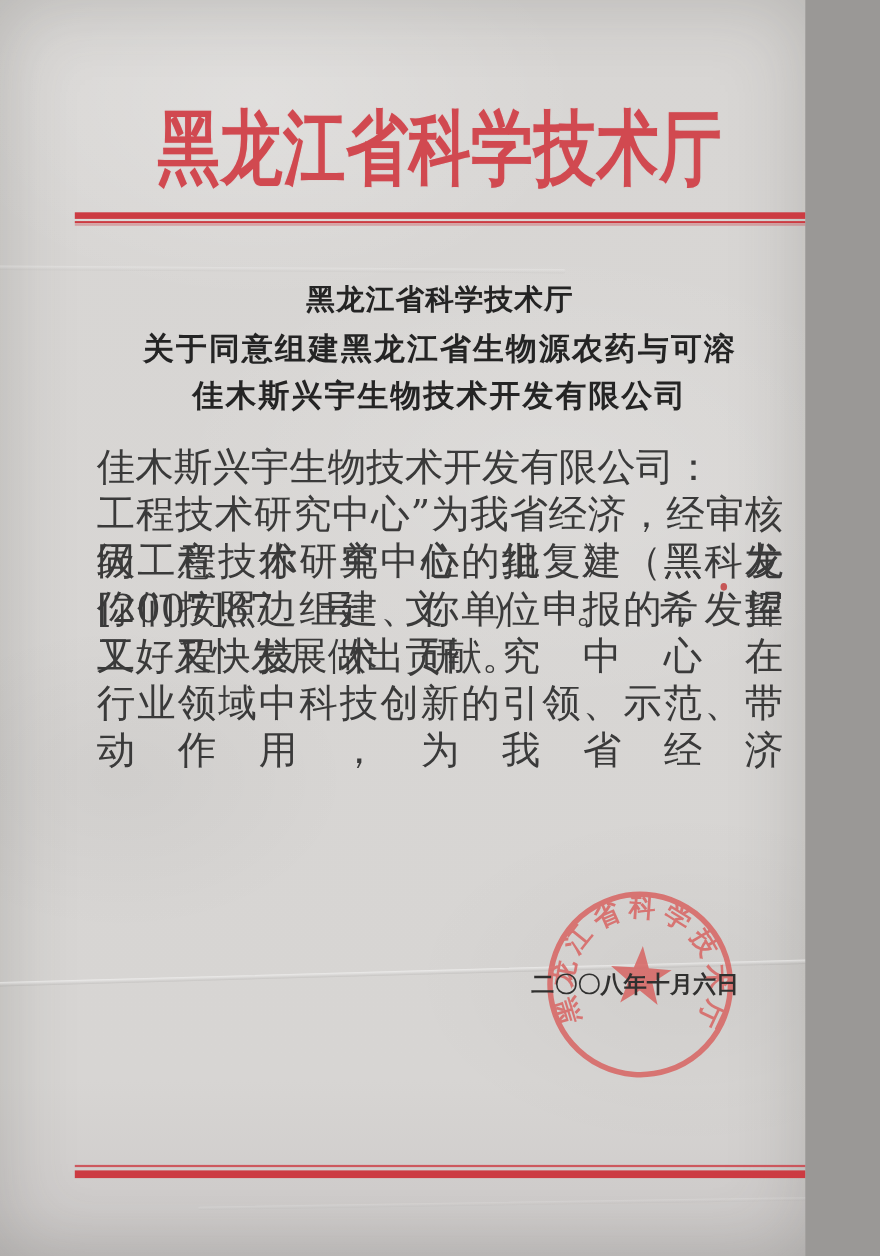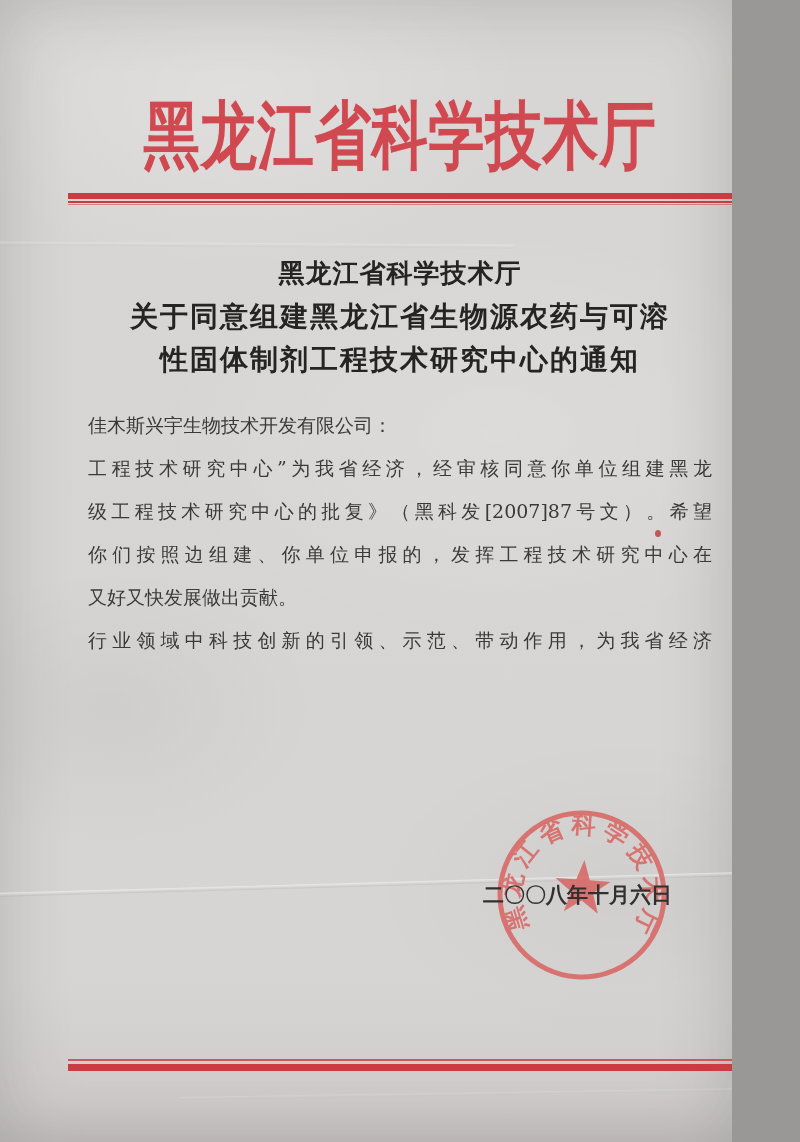--- a/index.html
+++ b/index.html
@@ -51,21 +51,21 @@
   .doc-title{
     position:absolute;left:0;top:251px;width:800px;text-align:center;
     font-family:"DejaVu Sans","Liberation Sans",sans-serif;
     font-weight:bold;color:#242424;
   }
   .doc-title .t1{font-size:26px;line-height:44px;letter-spacing:1px;}
   .doc-title .t2,.doc-title .t3{font-size:28px;line-height:43px;letter-spacing:2px;}
   
   .letter-body{
     position:absolute;left:88px;top:404px;width:624px;
-    font-size:19px;color:#3a3a3a;
+    font-size:35px;color:#3a3a3a;
   }
   .letter-body .line{
     line-height:43px;height:43px;white-space:nowrap;
   }
   .letter-body .jl{
     white-space:normal;
     text-align:justify;text-align-last:justify;
   }
   .letter-body .indent{padding-left:57px;}
   
@@ -95,21 +95,21 @@
 
   <div class="divider-top">
     <div class="bar-thick"></div>
     <div class="bar-mid"></div>
     <div class="bar-thin"></div>
   </div>
 
   <div class="doc-title">
     <div class="t1">黑龙江省科学技术厅</div>
     <div class="t2">关于同意组建黑龙江省生物源农药与可溶</div>
-    <div class="t3">性固体制剂工程技术研究中心的通知</div>
+    <div class="t3">佳木斯兴宇生物技术开发有限公司</div>
   </div>
 
   <div class="letter-body">
     <div class="line">佳木斯兴宇生物技术开发有限公司：</div>
     <div class="line jl">工程技术研究中心”为我省经济，经审核同意你单位组建黑龙</div>
     <div class="line jl">级工程技术研究中心的批复》（黑科发[2007]87号文）。希望</div>
     <div class="line jl">你们按照边组建、你单位申报的，发挥工程技术研究中心在</div>
     <div class="line">又好又快发展做出贡献。</div>
     <div class="line jl">行业领域中科技创新的引领、示范、带动作用，为我省经济</div>
   </div>

